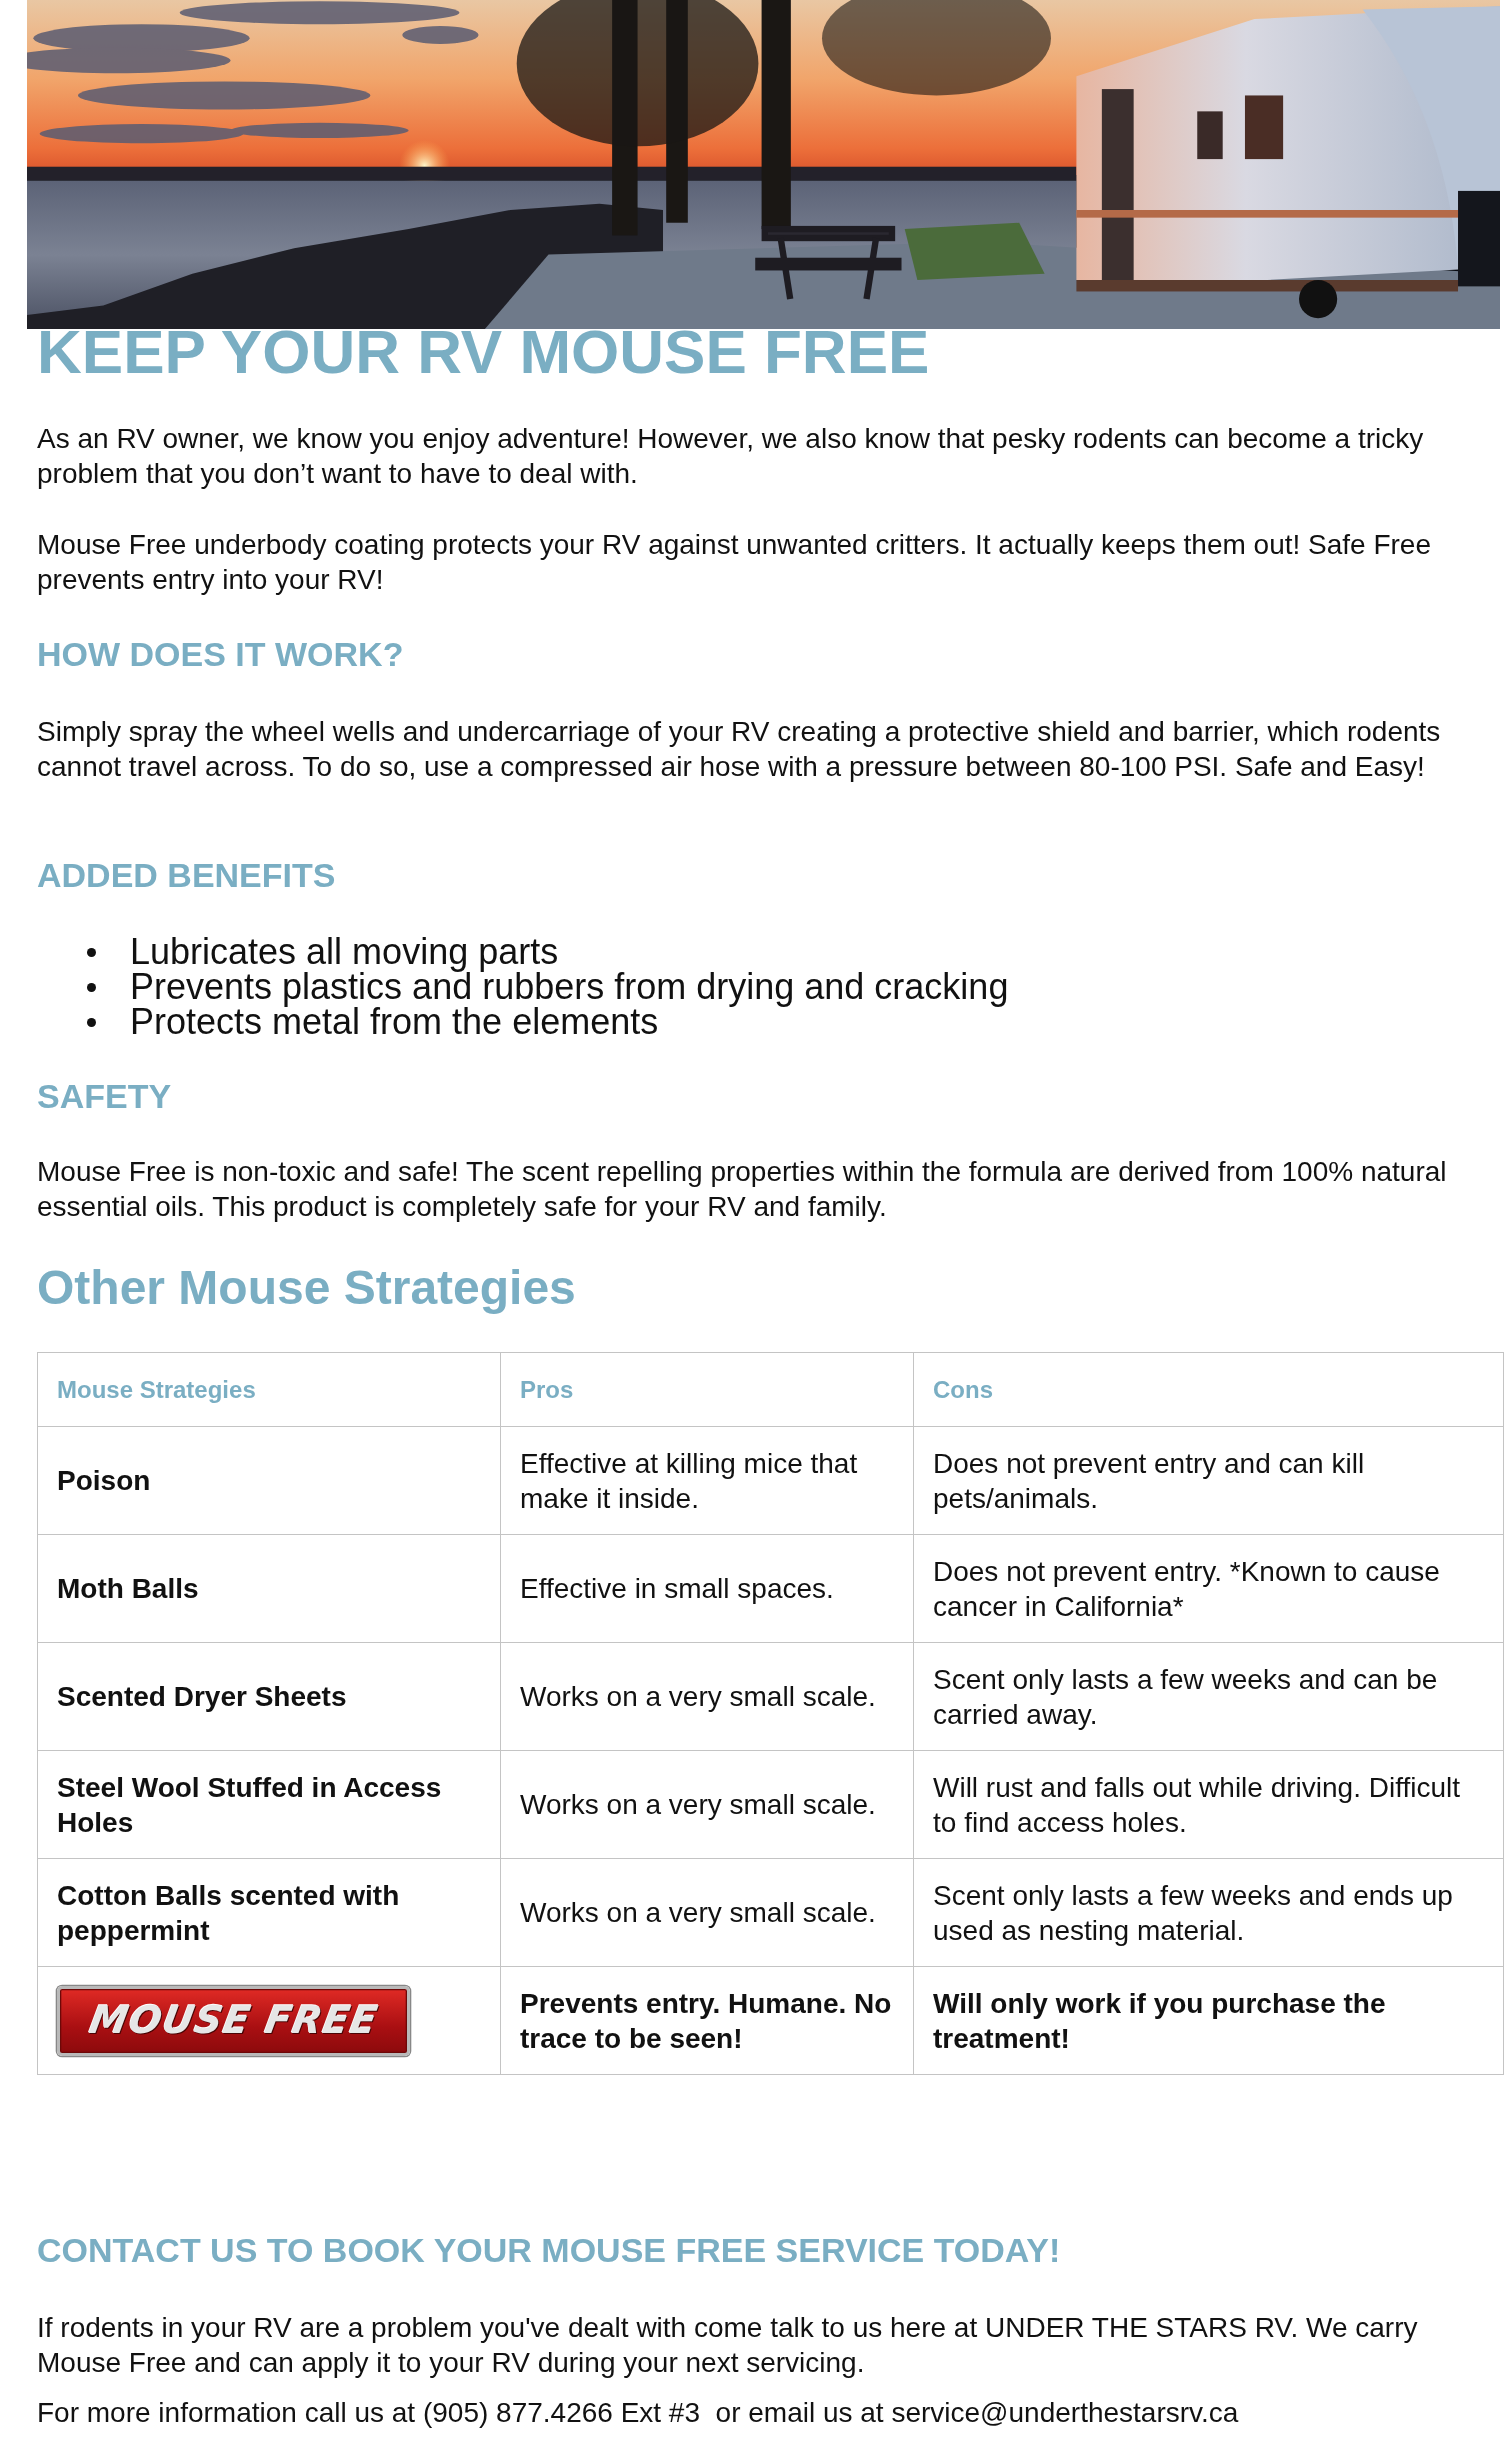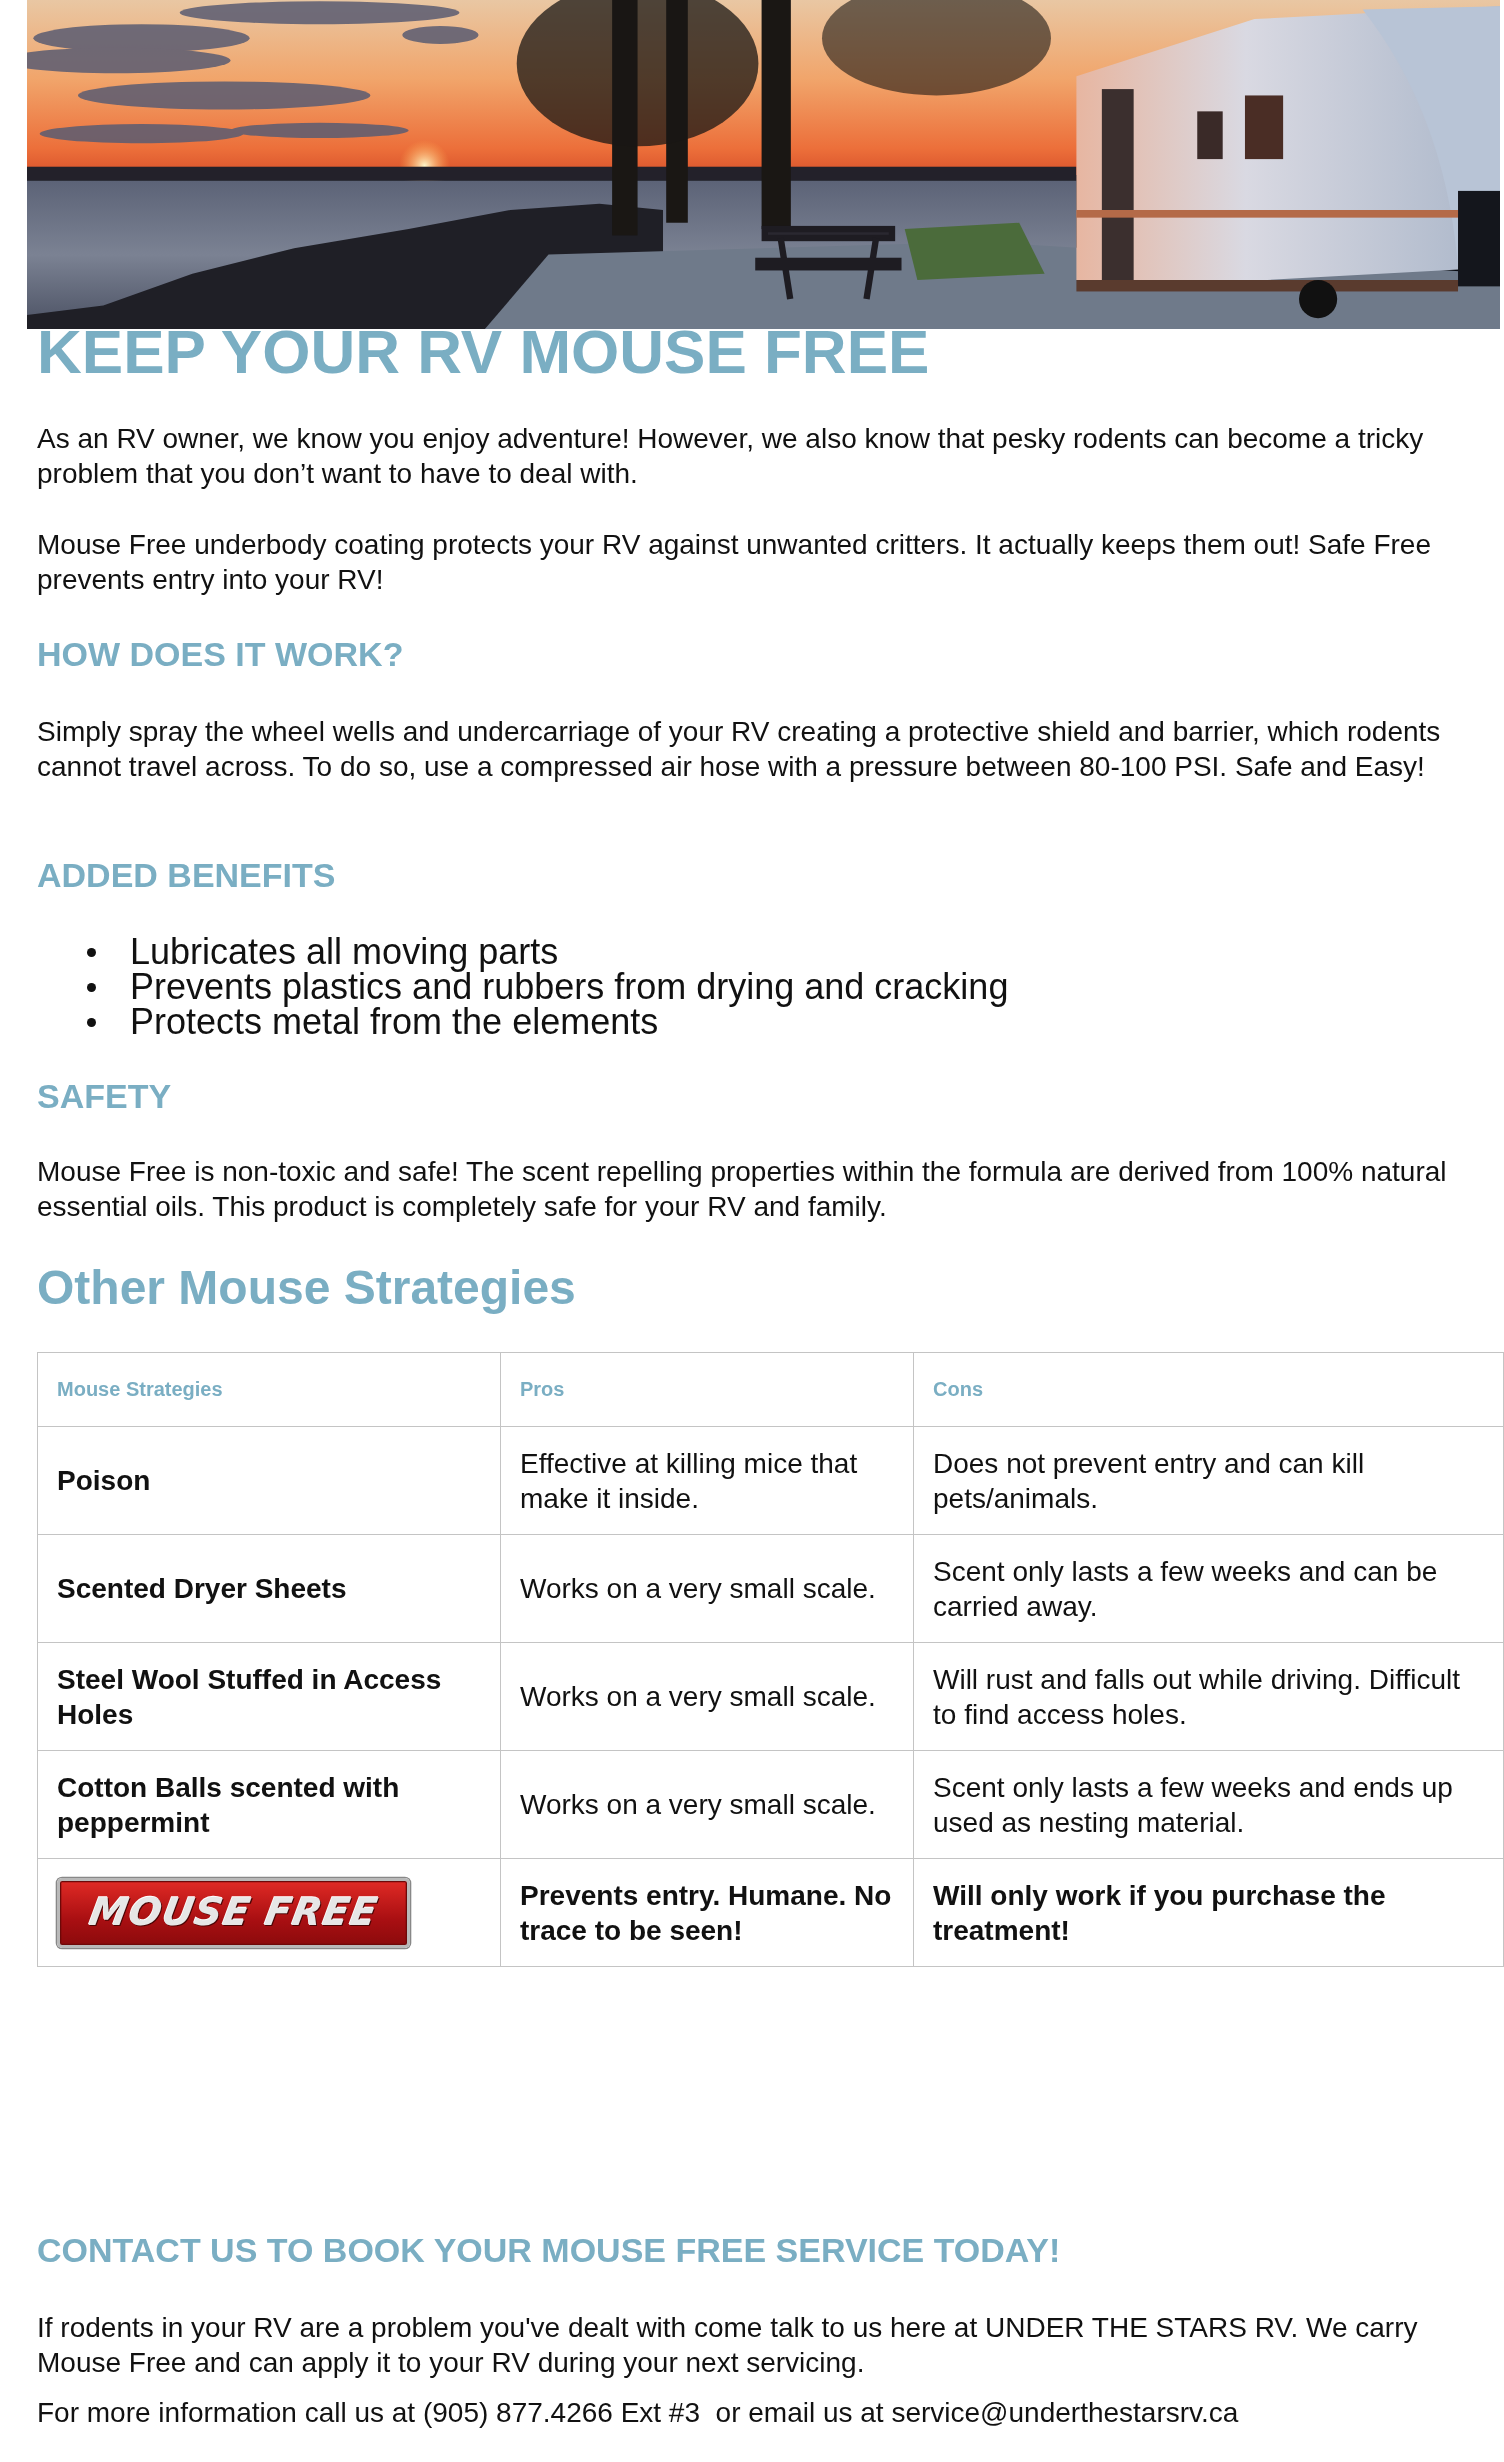--- a/index.html
+++ b/index.html
@@ -23,21 +23,21 @@
              font-size: 36px; line-height: 35px; }
   .bullets li { position: relative; padding-left: 93px; }
   .bullets li .dot { position: absolute; left: 50px; top: 14px; width: 9px; height: 9px;
                      border-radius: 50%; background: #111; }
 
   
   .tbl { position: absolute; left: 37px; top: 1352px; width: 1466px; border-collapse: collapse;
          table-layout: fixed; }
   .tbl td, .tbl th { border: 1.9px solid #c4c4c4; padding: 0 19px; vertical-align: middle;
                      text-align: left; font-size: 28px; line-height: 35px; }
-  .tbl th { height: 73px; font-weight: bold; color: #7aaec3; font-size: 20px; }
+  .tbl th { height: 73px; font-weight: bold; color: #7aaec3; font-size: 24px; }
   .tbl th + th { border-left: 1.9px solid #555; }
   .tbl td { height: 107px; }
   .tbl td.strat { font-weight: bold; color: #111; }
   .tbl td.bold { font-weight: bold; margin-left: 28px; }
   .col1 { width: 463px; } .col2 { width: 413px; } .col3 { width: 590px; }
 
   .logo { display: inline-flex; align-items: center; justify-content: center;
           width: 353px; height: 70px; border-radius: 5.1px;
           background: linear-gradient(#e02a25, #a90f12 60%, #8c0a0c);
           border: 3.8px solid #b9b9b9; box-shadow: inset 0 0 0 1.3px #6e0808, 0 0 0 1.3px #888;
@@ -149,20 +149,25 @@
       <th>Cons</th>
     </tr>
   </thead>
   <tbody>
     <tr>
       <td class="strat">Poison</td>
       <td>Effective at killing mice that make it inside.</td>
       <td>Does not prevent entry and can kill pets/animals.</td>
     </tr>
     <tr>
+      <td class="strat">Moth Balls</td>
+      <td>Effective in small spaces.</td>
+      <td>Does not prevent entry. *Known to cause cancer in California*</td>
+    </tr>
+    <tr>
       <td class="strat">Scented Dryer Sheets</td>
       <td>Works on a very small scale.</td>
       <td>Scent only lasts a few weeks and can be carried away.</td>
     </tr>
     <tr>
       <td class="strat">Steel Wool Stuffed in Access Holes</td>
       <td>Works on a very small scale.</td>
       <td>Will rust and falls out while driving. Difficult to find access holes.</td>
     </tr>
     <tr>

